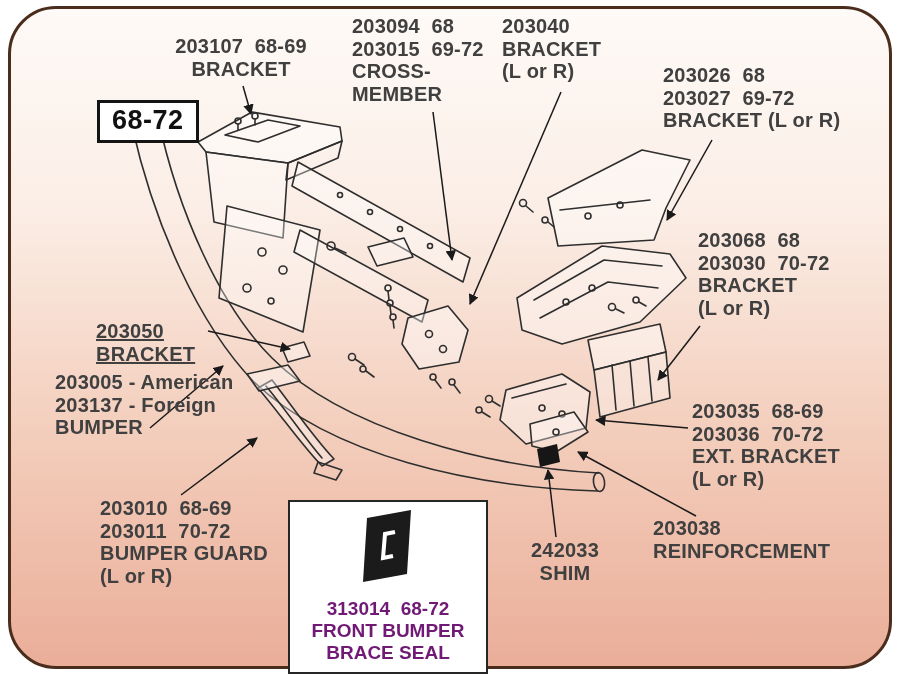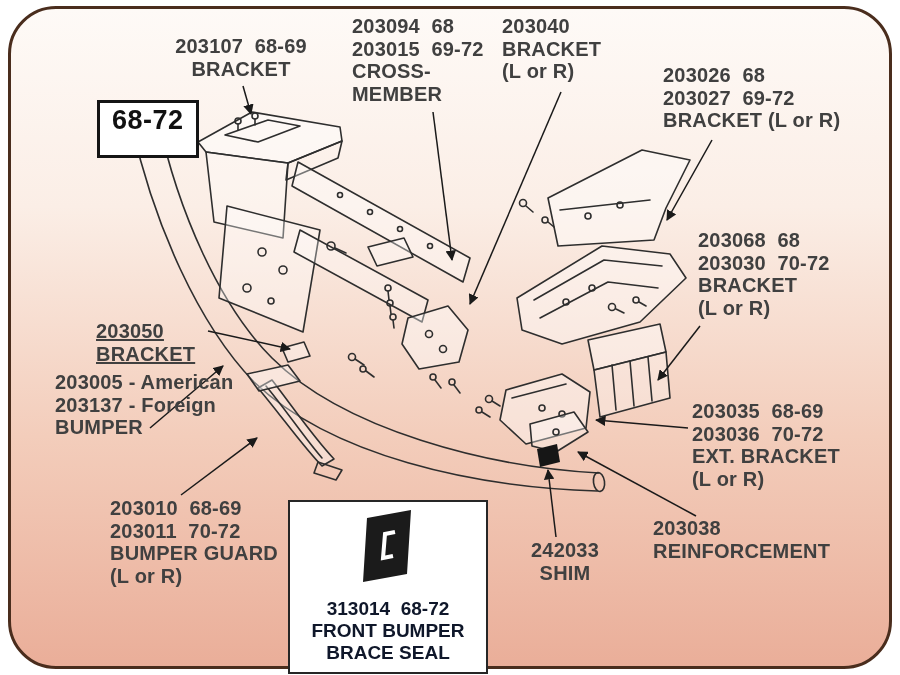--- a/index.html
+++ b/index.html
@@ -17,37 +17,37 @@
     position:absolute;font-weight:bold;font-size:20px;line-height:1.13;
     color:#404040;white-space:pre-wrap;letter-spacing:.2px;
   }
   #lbl-203107{left:158px;top:35px;width:166px;text-align:center;}
   #lbl-crossmember{left:352px;top:15px;}
   #lbl-203040{left:502px;top:15px;width:146px;text-align:left;}
   #lbl-203026{left:663px;top:64px;}
   #lbl-203068{left:698px;top:229px;}
   #lbl-203050{left:96px;top:320px;text-decoration:underline;}
   #lbl-bumper{left:55px;top:371px;}
-  #lbl-guard{left:110px;top:497px;}
+  #lbl-guard{left:100px;top:497px;}
   #lbl-ext{left:692px;top:400px;}
   #lbl-reinf{left:653px;top:517px;}
   #lbl-shim{left:512px;top:539px;width:106px;text-align:center;}
   #badge{
     position:absolute;left:97px;top:100px;background:#ffffff;border:3px solid #141414;
-    padding:2px 12px 19px;font-size:27px;font-weight:bold;color:#111;letter-spacing:.5px;
+    padding:2px 12px 4px;font-size:27px;font-weight:bold;color:#111;letter-spacing:.5px;
   }
   #callout{
     position:absolute;left:288px;top:500px;width:188px;height:156px;
     background:#ffffff;border:2px solid #262626;
     display:flex;flex-direction:column;align-items:center;justify-content:space-between;
     padding:6px 4px 8px;box-sizing:content-box;
   }
   .callout-text{
     font-weight:bold;font-size:19px;line-height:1.16;text-align:center;
-    color:#0f172a;white-space:pre-wrap;
+    color:#701a75;white-space:pre-wrap;
   }
 </style>
 </head>
 <body>
 
 <div id="stage">
   <div id="panel"></div>
 
   <svg id="art" viewBox="0 0 900 675" aria-hidden="true">
     <defs>

